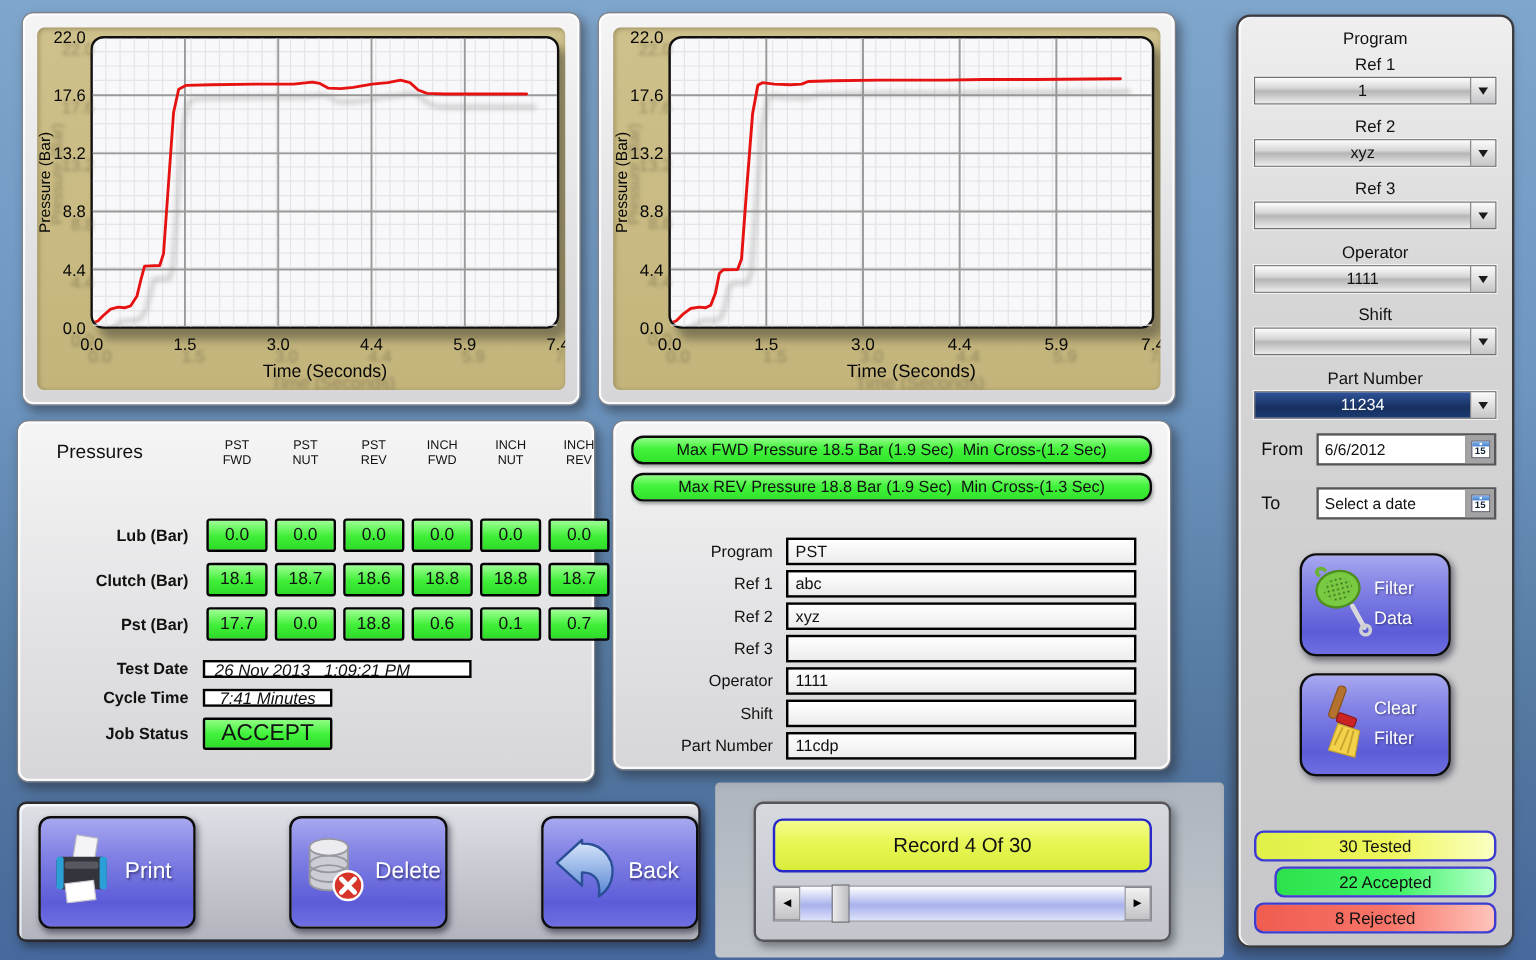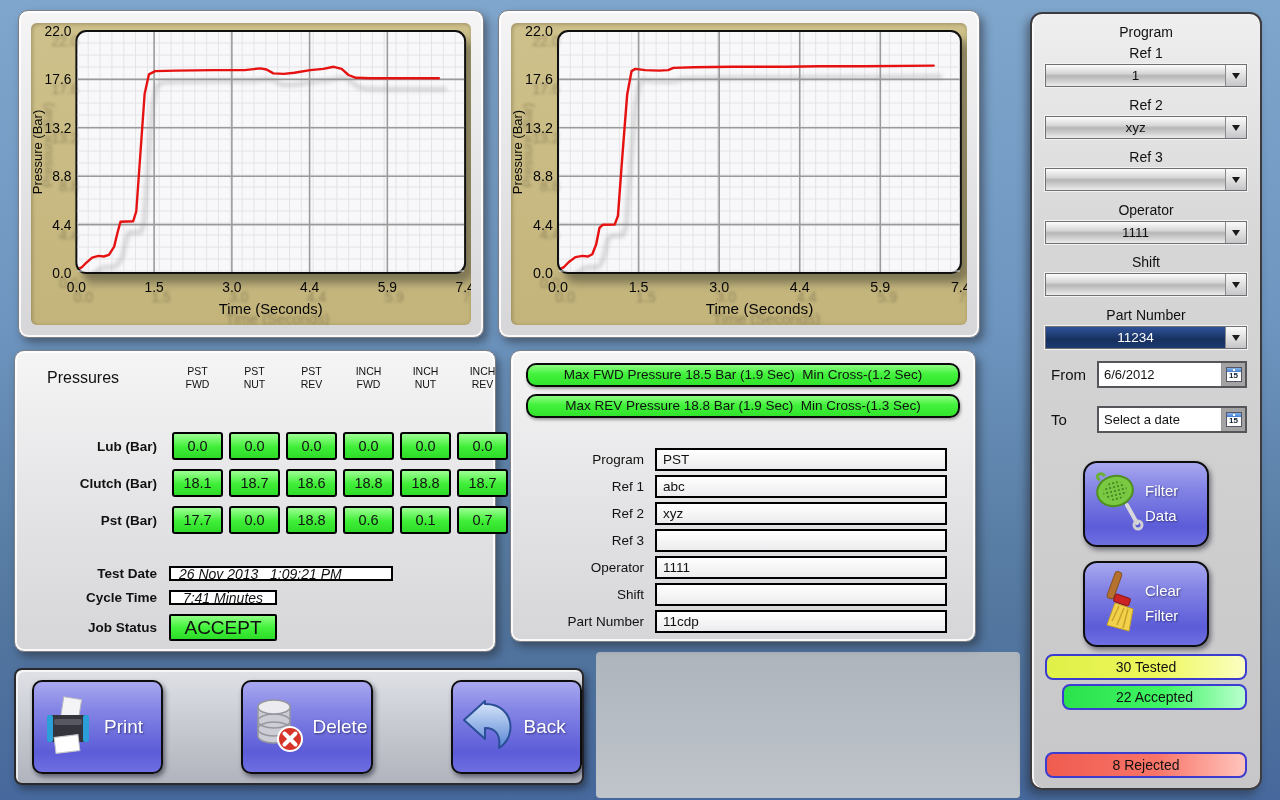--- a/index.html
+++ b/index.html
@@ -34,21 +34,21 @@
   .press-grid { display:grid; grid-template-columns:122px repeat(6,57px); grid-auto-rows:auto; row-gap:9px; column-gap:0; align-items:center; }
   .press-title { font-size:16px; align-self:start; padding-top:4px; }
   .colhead { font-size:10.5px; line-height:1.2; text-align:center; padding-bottom:14px; }
   .rowlabel { font-size:13.5px; text-align:right; padding-right:12px;font-weight:bold; }
   .pcell {
     width:51px; height:28px; margin:0 auto; display:flex; align-items:center; justify-content:center;
     font-size:14.5px; border:2px solid #000; border-radius:3px;
     background:linear-gradient(180deg,#9dff93 0%,#3fee37 55%,#2edc28 100%);
   }
   .press-spacer { height:10px; grid-column:1 / -1; }
-  .info-rows { margin-top:32px; display:flex; flex-direction:column; gap:9px; }
+  .info-rows { margin-top:16px; display:flex; flex-direction:column; gap:9px; }
   .info-row { display:flex; align-items:center; }
   .info-row .rowlabel { width:122px; }
   .wbox { height:15px; border:2px solid #000; background:#fff; font-size:14px;
           display:flex; align-items:center; padding:0 8px; white-space:pre;font-style:italic; }
   .wbox.center { justify-content:center; padding:0; }
   .date-box { width:224px; }
   .cycle-box { width:108px; }
   .accept-box { width:108px; border:2px solid #000; height:27px; display:flex; align-items:center; justify-content:center;
     font-size:19px; background:linear-gradient(180deg,#90fd84 0%,#42f23c 50%,#2ddc28 100%); border-radius:2px;}
 
@@ -101,21 +101,21 @@
   .filter-btn { margin-top:14px; }
   .clear-btn { margin-top:14px; }
 
   .sb-stats { margin-top:auto; display:flex; flex-direction:column; gap:4px; }
   .stat {
     height:26px; border:2px solid #3c3cd0; border-radius:8px; display:flex; align-items:center; justify-content:center;
     font-size:14px;
   }
   .stat-tested   { background:linear-gradient(90deg,#dff048 0%,#eef75a 55%,#fbffc2 100%); }
   .stat-accepted { background:linear-gradient(90deg,#2be24d 0%,#3ff563 55%,#b9ffcd 100%);margin-left:17px; }
-  .stat-rejected { background:linear-gradient(90deg,#f05c50 0%,#f87468 55%,#ffc4bc 100%);margin-top:38px; }
+  .stat-rejected { background:linear-gradient(90deg,#f05c50 0%,#f87468 55%,#ffc4bc 100%); }
 
   
   .actions-panel {
     position:absolute; left:14px; top:668px; width:570px; height:117px;
     border:2px solid #2a2a2e; border-radius:8px;
     background:linear-gradient(180deg,#dfe1e7 0%,#c3c5cd 60%,#b2b4bd 100%);
     box-shadow: inset 2px 2px 0 rgba(255,255,255,.7), 3px 4px 7px rgba(25,28,35,.5);
     display:flex; align-items:center; padding-left:16px; gap:78px;
   }
   .act-btn {
@@ -599,14 +599,24 @@
                 <stop offset="1" stop-color="#5585d4"></stop>
               </linearGradient>
             </defs>
           <path d="M26 5 L5 24 L26 43 L26 32 C36 32 42 38 40 52 C54 43 55 24 44 14 C38 8.5 32 8 26 8 Z" fill="url(#bk)" stroke="#2a4f96" stroke-width="2" stroke-linejoin="round"></path>
         </svg>
       </span>
       <span class="blabel">Back</span>
     </div>
   </section>
 
+  <section class="record-panel">
+    <div class="rec-bar">Record 4 Of 30</div>
+    <div class="scrollbar">
+      <div class="sb-btn">◄</div>
+      <div class="sb-track">
+        <div class="sb-thumb"></div>
+      </div>
+      <div class="sb-btn">►</div>
+    </div>
+  </section>
 
 </div>
 
 </body></html>

